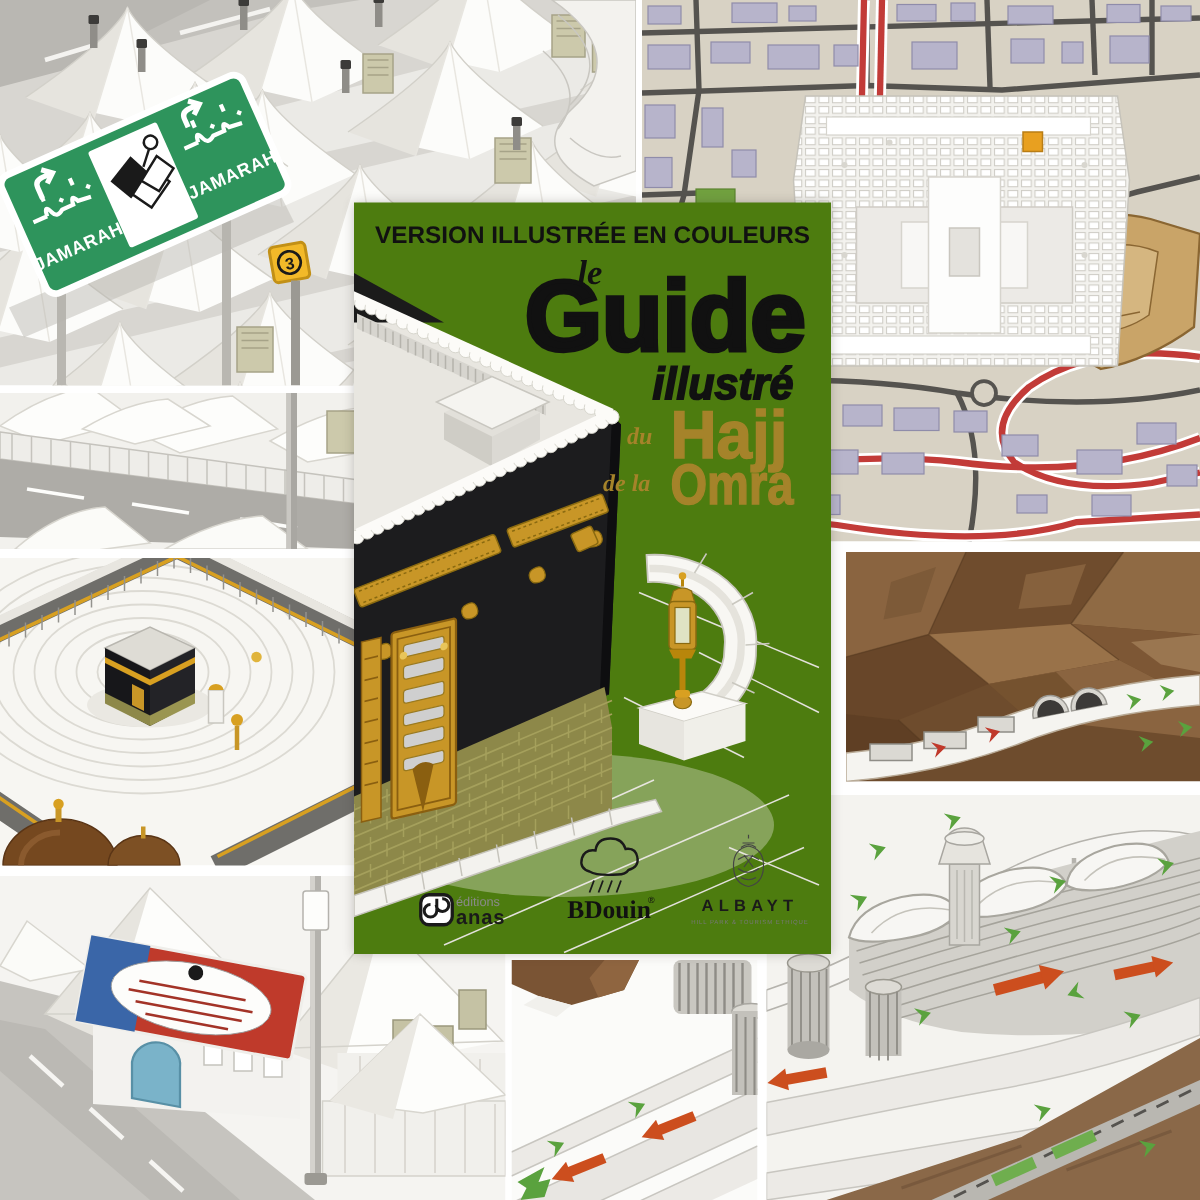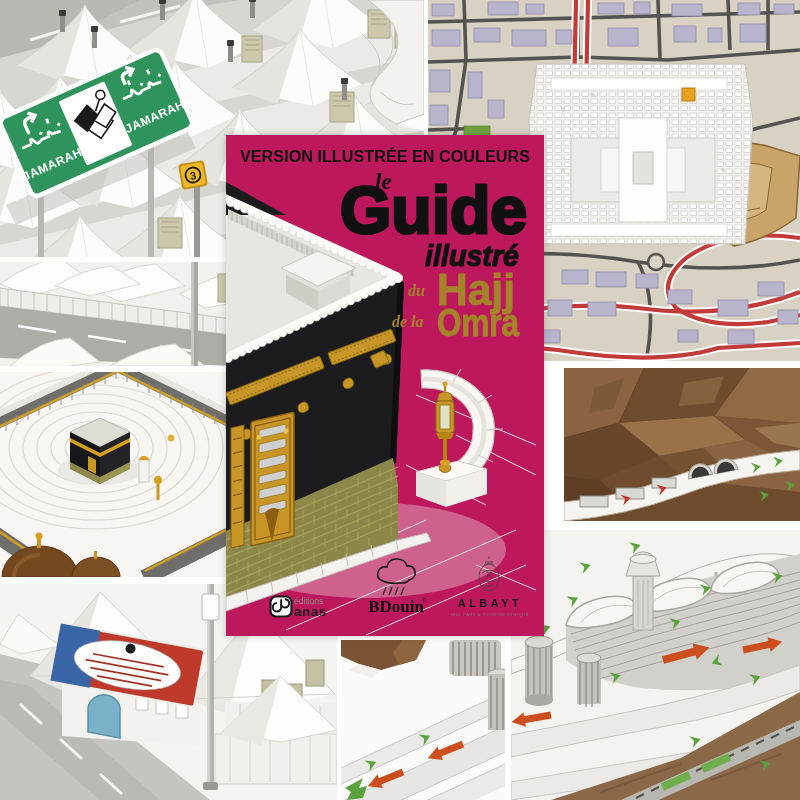--- a/index.html
+++ b/index.html
@@ -683,21 +683,21 @@
 <g transform="translate(180,212) rotate(-18)" fill="#5aa23e">
         <polygon points="0,-6.0 10,0 0,6.0 3.5,0"></polygon>
       </g>
 <g transform="translate(58,72) rotate(-25)" fill="#5aa23e">
         <polygon points="0,-6.0 10,0 0,6.0 3.5,0"></polygon>
       </g>
 <g transform="translate(160,94) rotate(-18)" fill="#5aa23e">
         <polygon points="0,-6.0 10,0 0,6.0 3.5,0"></polygon>
       </g>
     </svg>
-<div class="t" id="card" style="left:226px;top:135px;width:318px;height:501px;background:#be185d;box-shadow:0 0 7px rgba(60,55,45,.28)">
+<div class="t" id="card" style="left:236px;top:135px;width:318px;height:501px;background:#4d7c0f;box-shadow:0 0 7px rgba(60,55,45,.28)">
 <svg width="318" height="501" viewBox="0 0 318 501" style="position:absolute;left:0;top:0">
         <g stroke="#e3e1db" stroke-width="1" fill="none">
 <path d="M10,470 L200,385"></path>
           <path d="M60,495 L290,395"></path>
           <path d="M140,500 L300,430"></path>
 <path d="M180,330 L260,370"></path>
           <path d="M230,300 L310,340"></path>
           <path d="M190,260 L310,310"></path>
           <path d="M250,430 L310,455"></path>
 </g>

